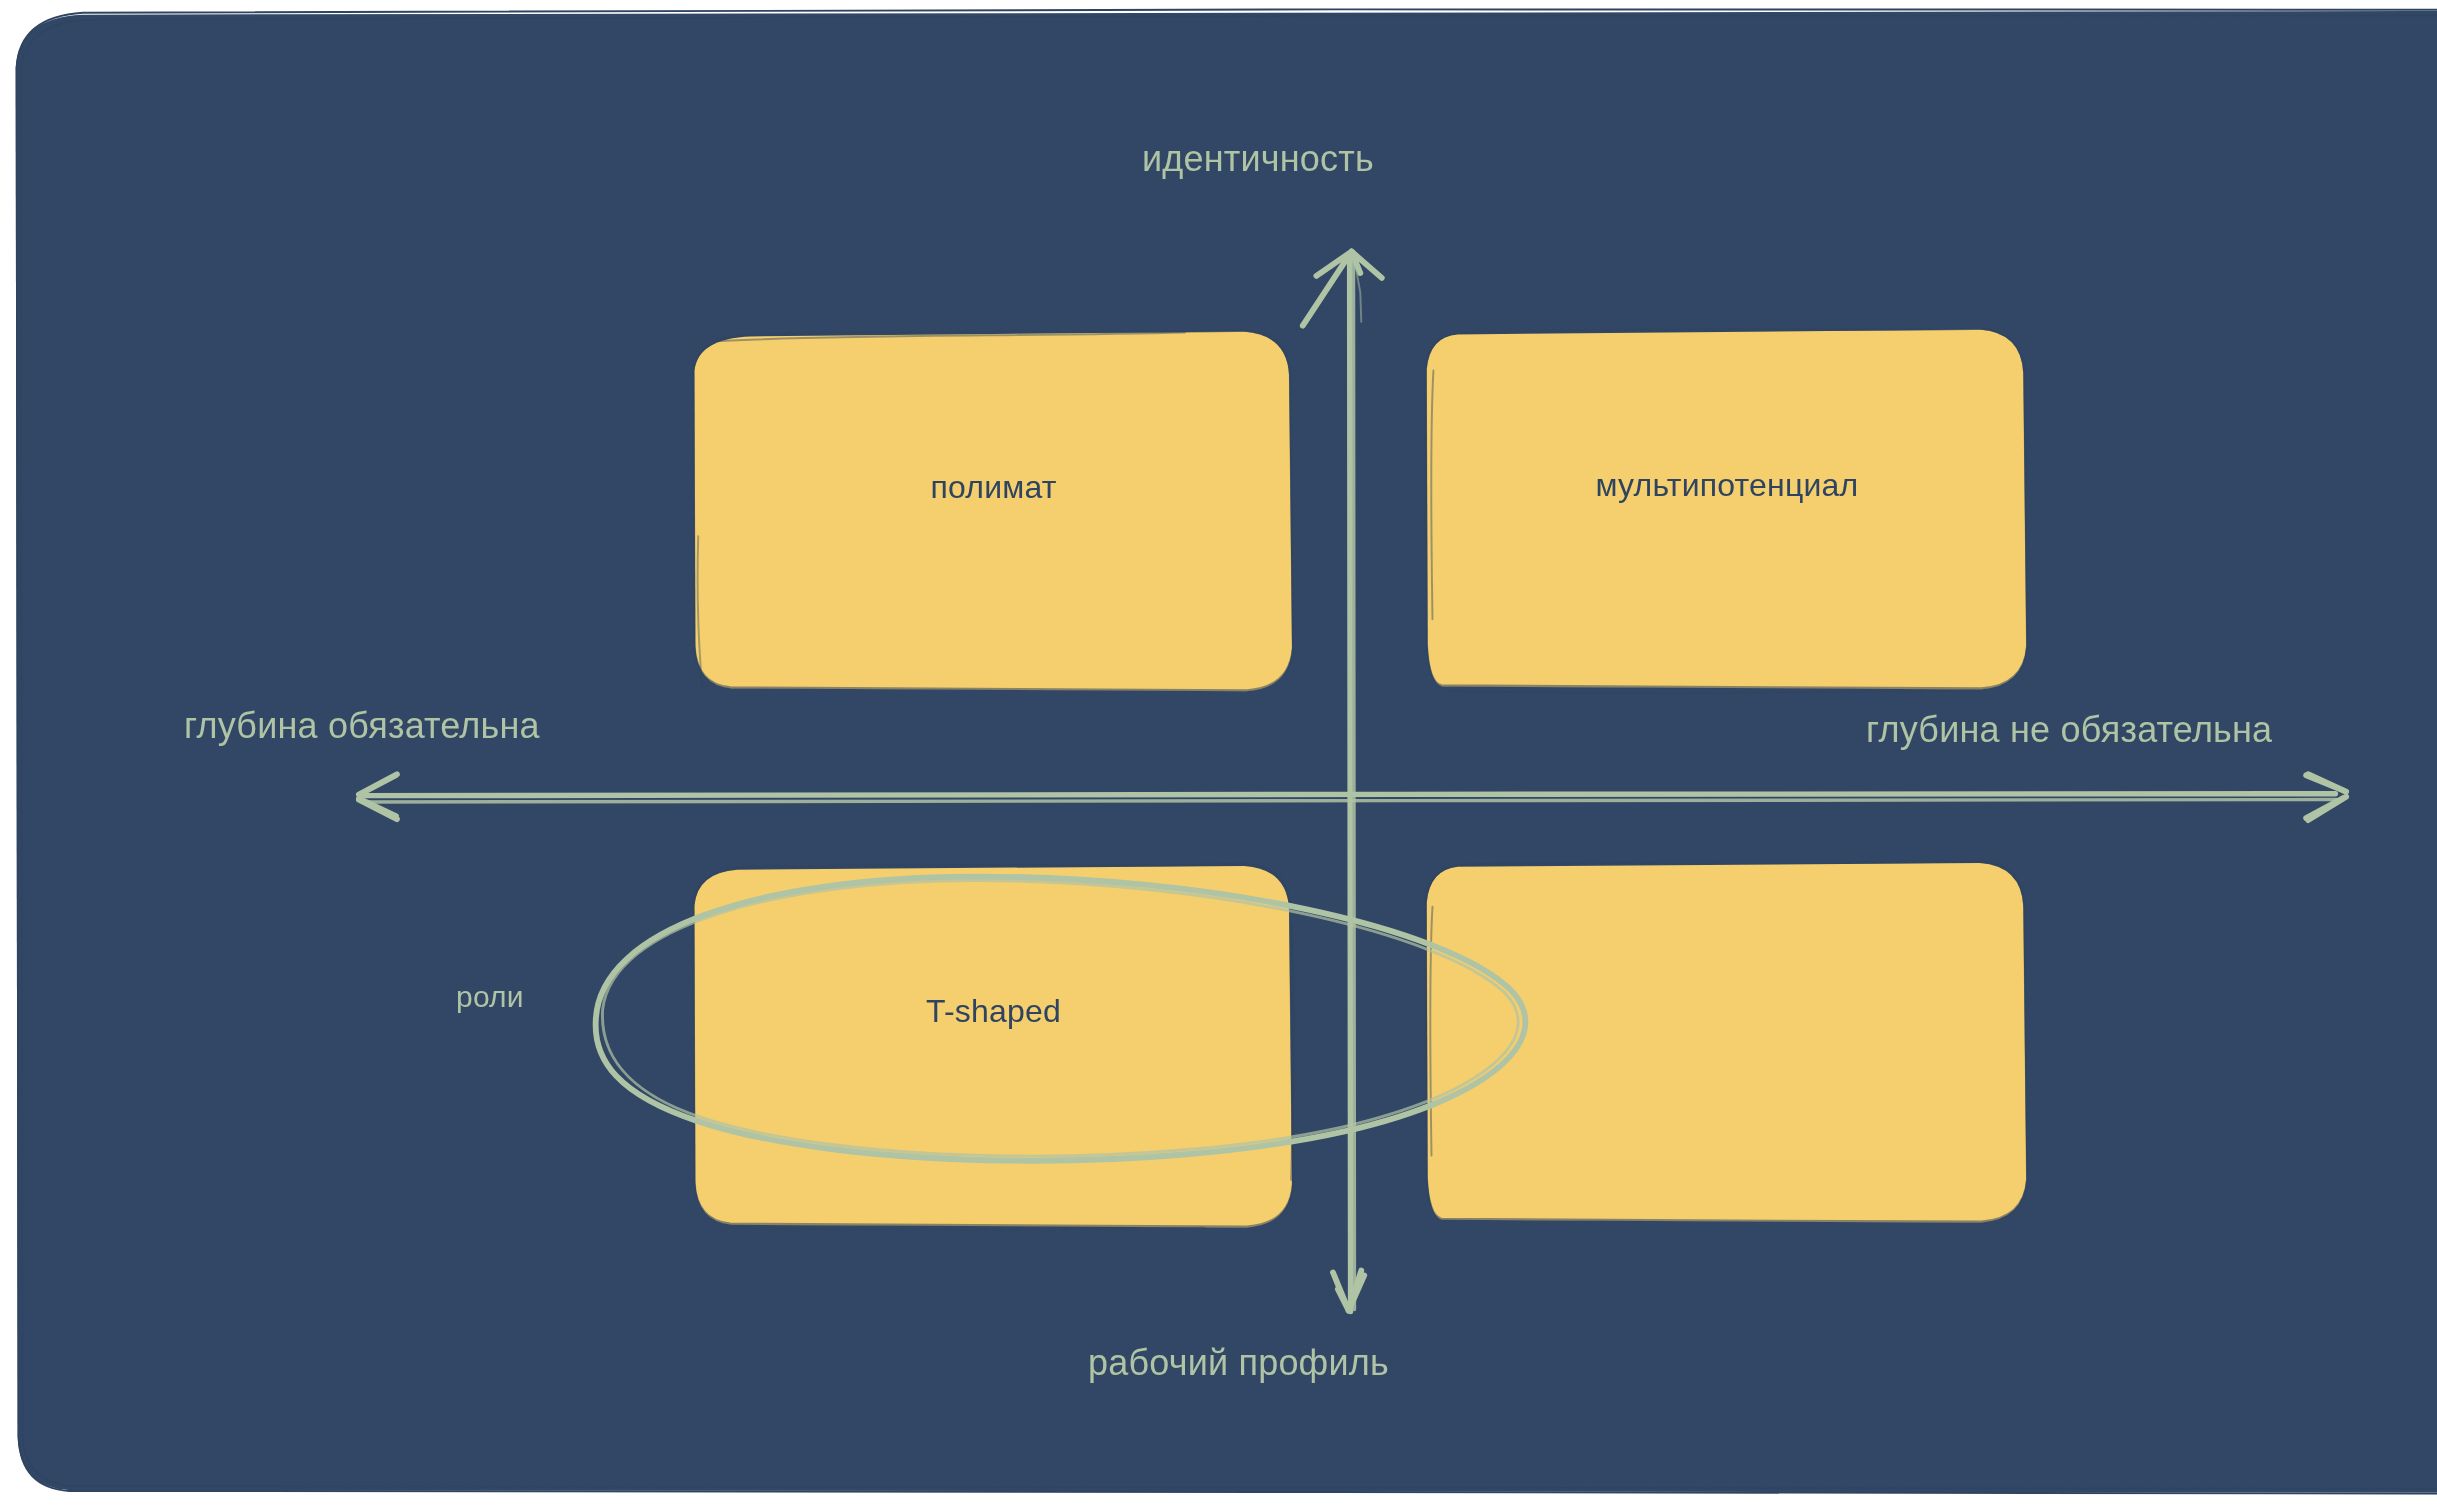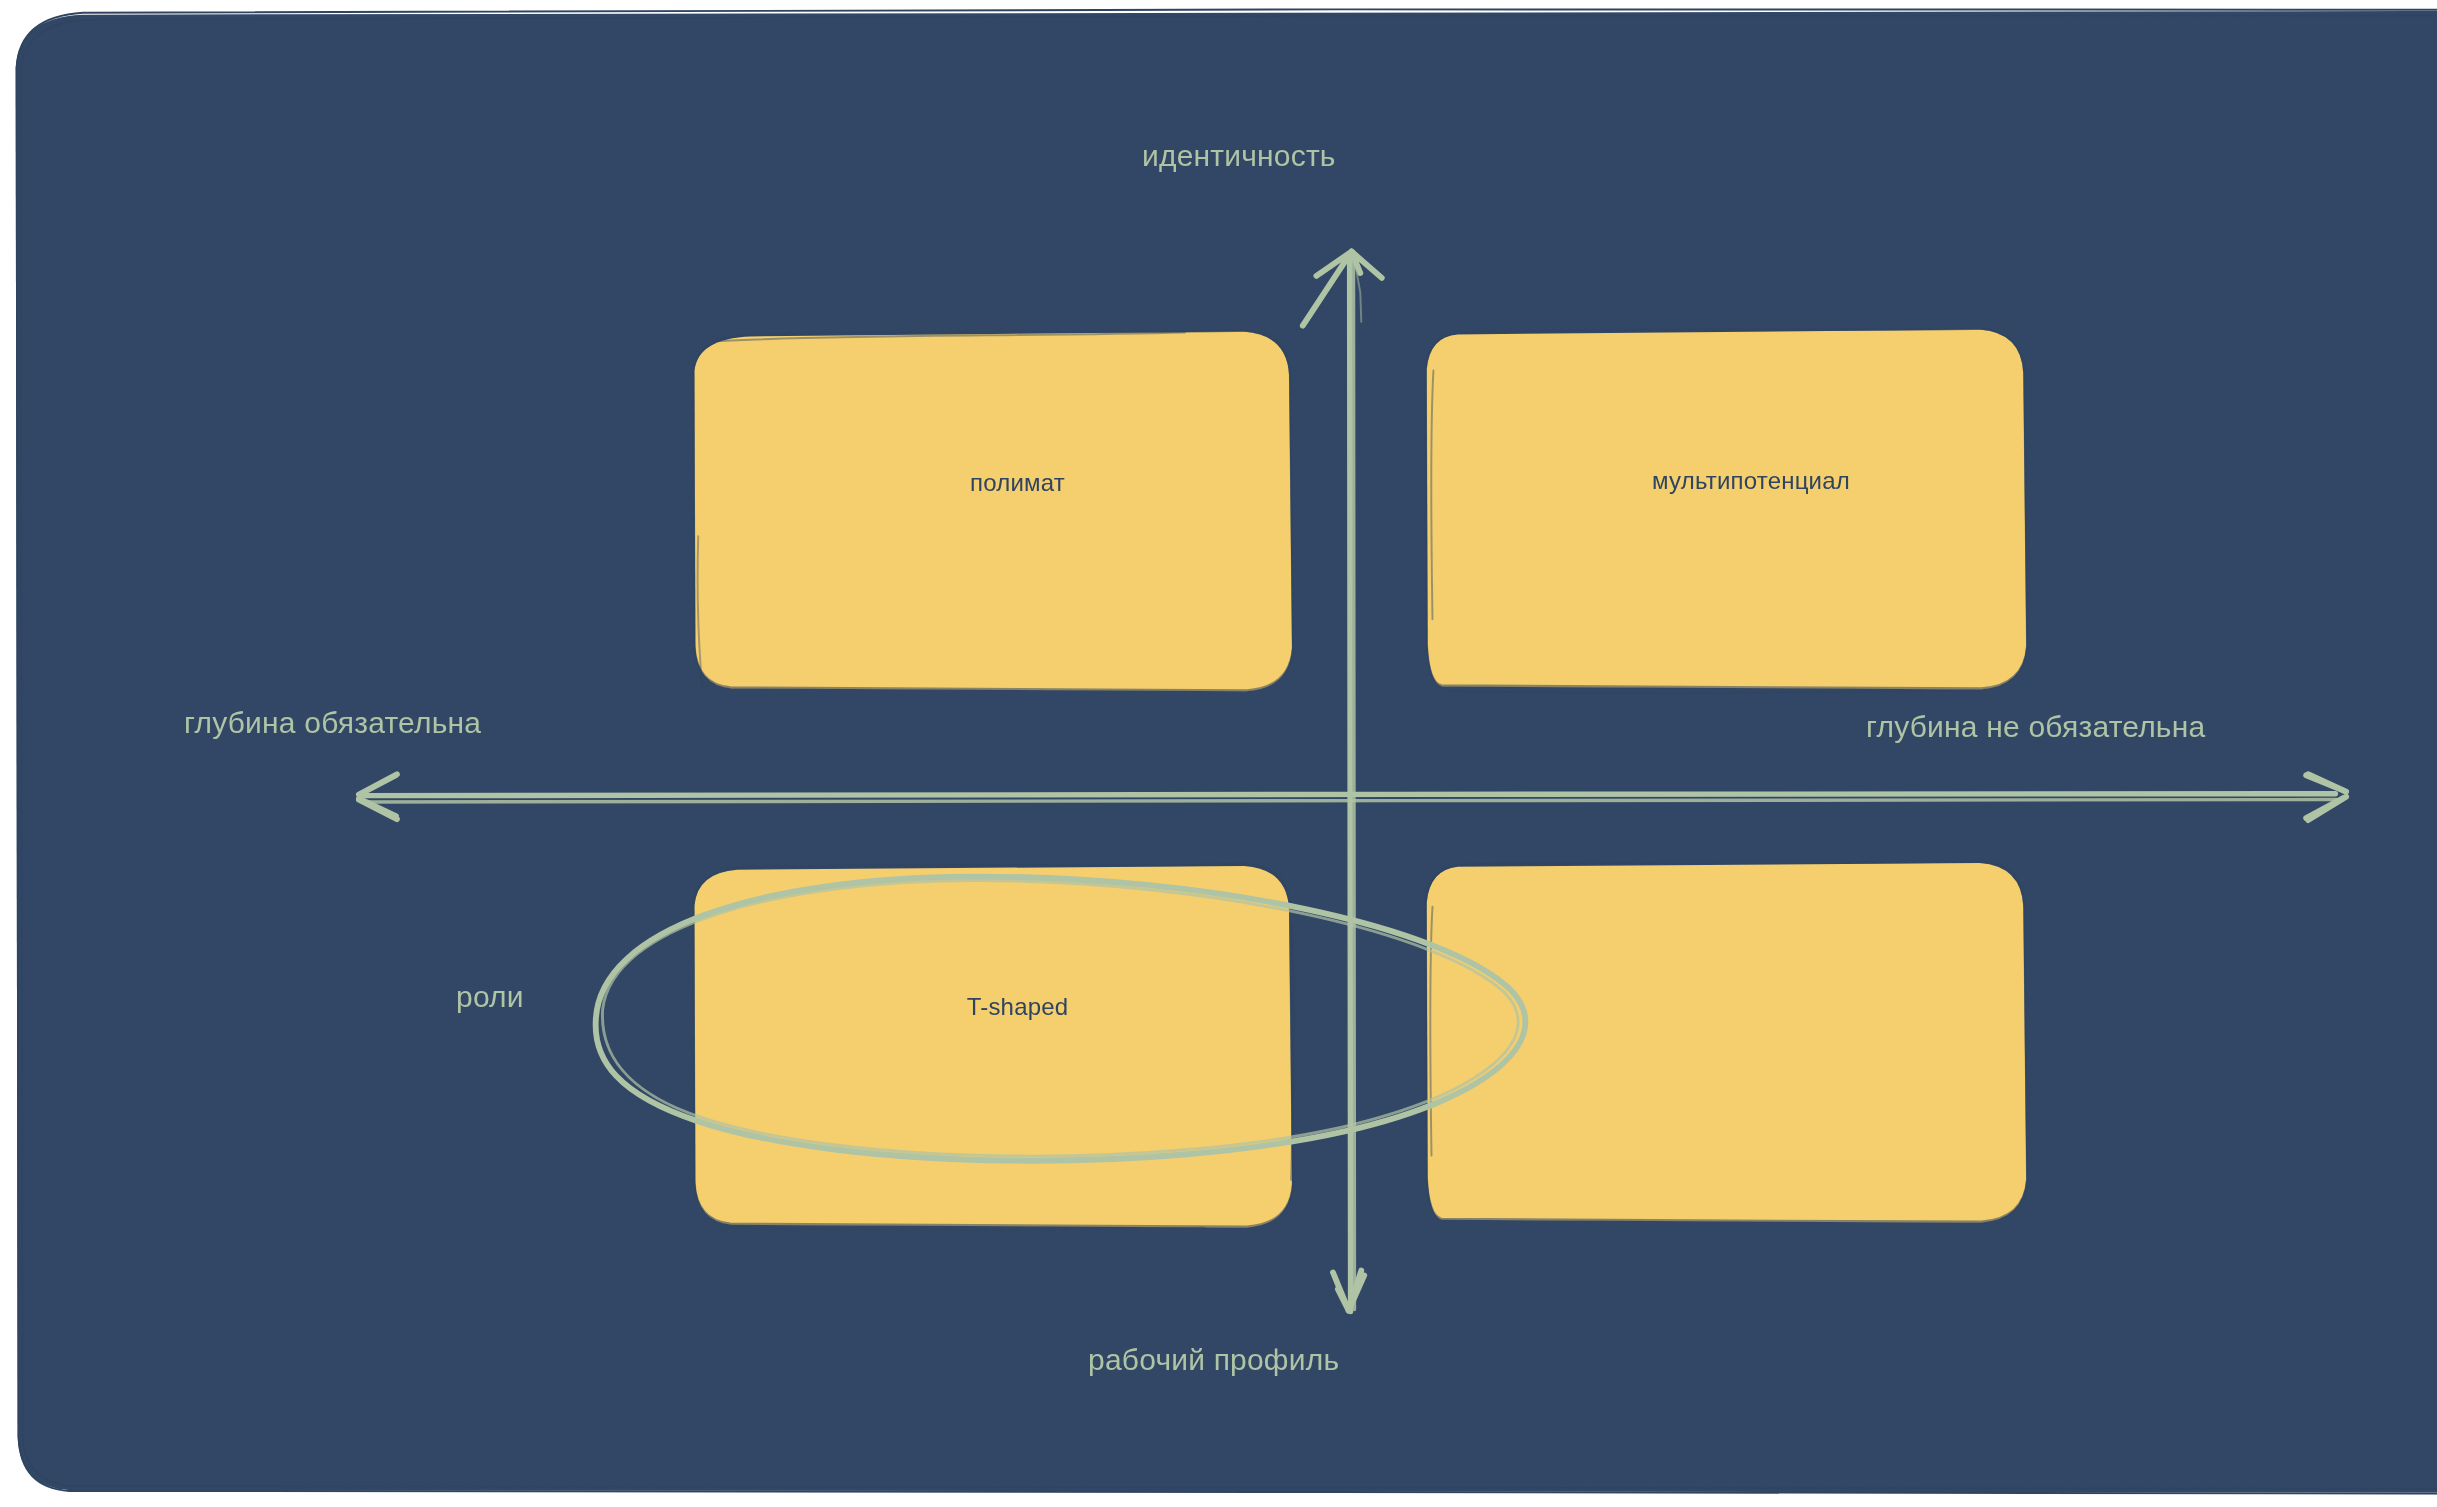--- a/index.html
+++ b/index.html
@@ -37,23 +37,23 @@
   .boxlbl {
     position: absolute;
     color: #2E4460;
     font-family: "Liberation Sans", sans-serif;
     font-weight: 400;
     white-space: nowrap;
     letter-spacing: 0.2px;
     line-height: 1;
     text-align: center;
   }
-  .axis-label { font-size: 30px; }
+  .axis-label { font-size: 36px; }
   .role-label { font-size: 30px; }
-  .node-label { font-size: 24px; padding-left: 24px; }
+  .node-label { font-size: 32px; }
 </style>
 </head>
 <body>
 
 <div id="stage">
 
   <svg id="board" viewBox="0 0 5470 3091" xmlns="http://www.w3.org/2000/svg">
 
     <g>
       <path d="M 168,30 L 5320,22 Q 5432,26 5440,132 L 5444,2960 Q 5438,3058 5330,3062

